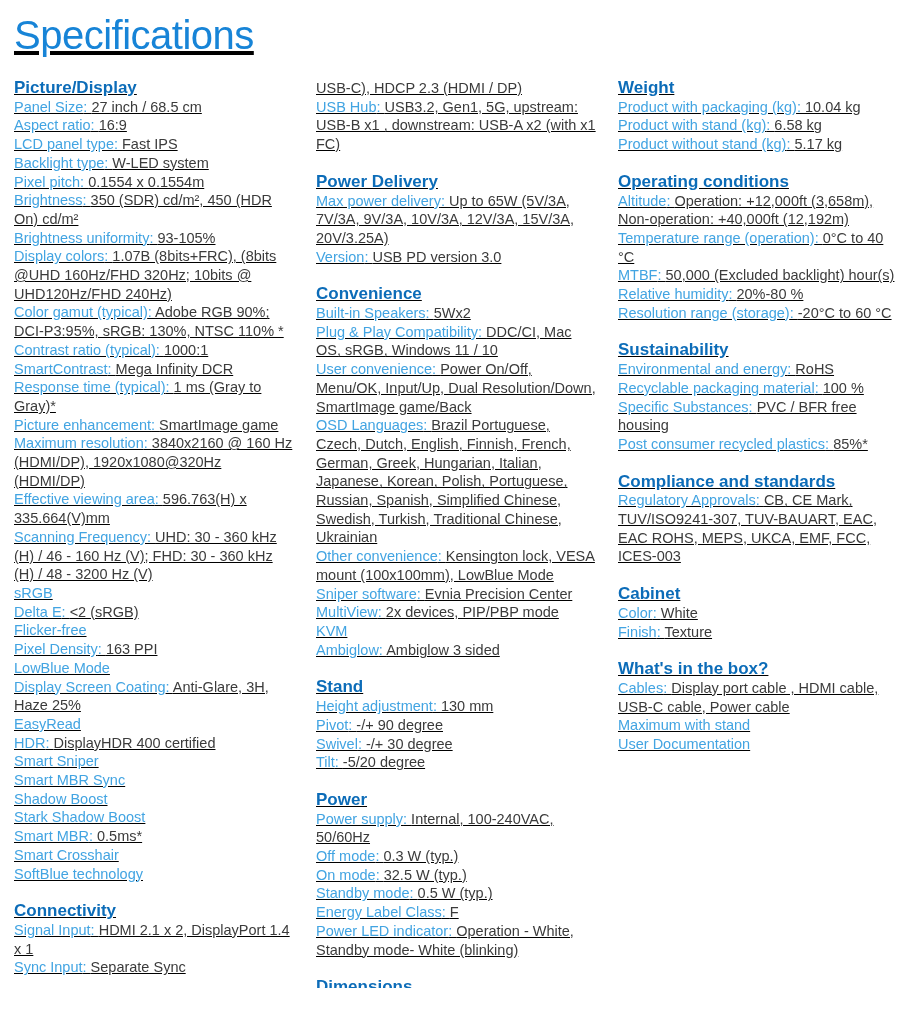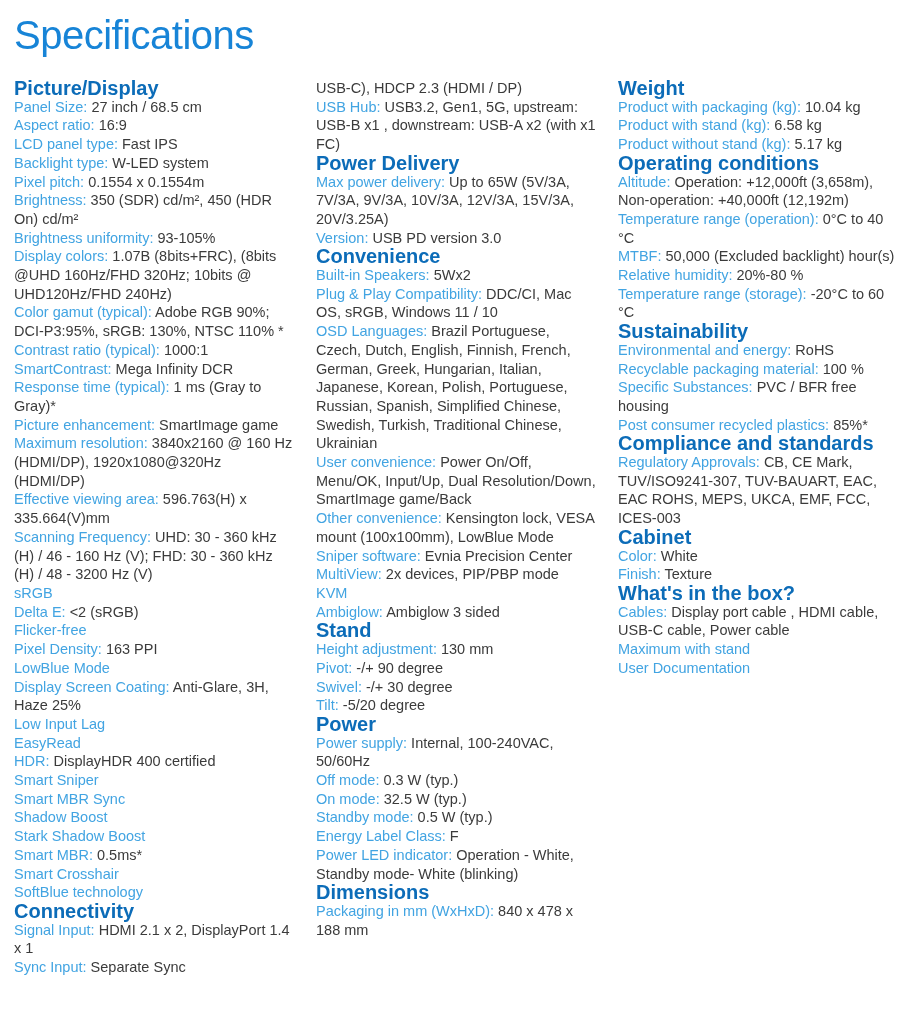--- a/index.html
+++ b/index.html
@@ -10,42 +10,43 @@
   }
   *{box-sizing:border-box;}
   html,body{margin:0;padding:0;background:#ffffff;}
   body{font-family:"Liberation Sans", sans-serif;}
   .page{
     width:898px;
     height:988px;
     padding:12px 0 16px 14px;
     overflow:hidden;
     background:#ffffff;
+    text-decoration:underline;
   }
   .title{
     margin:0 0 21px 0;
     font-size:40px;
     line-height:46px;
     font-weight:400;
     color:var(--title-blue);
     letter-spacing:-0.5px;
   }
   .columns{
     display:flex;
     gap:22px;
   }
   .col{
     width:280px;
     flex:0 0 280px;
   }
   .section{margin:0;}
-  .section + .section{}
+  .section + .section{margin-top:19px;}
   .section-heading{
     margin:0;
-    font-size:20px;
+    font-size:17px;
     line-height:18.7px;
     font-weight:700;
     color:var(--heading-blue);
   }
   .spec-line{
     margin:0;
     font-size:14.5px;
     line-height:18.7px;
     color:var(--value-color);
   }
@@ -76,21 +77,20 @@
           <p class="spec-line"><span class="spec-label">Picture enhancement</span><span class="spec-label">: </span><span class="spec-value">SmartImage game</span></p>
           <p class="spec-line"><span class="spec-label">Maximum resolution</span><span class="spec-label">: </span><span class="spec-value">3840x2160 @ 160 Hz (HDMI/DP), 1920x1080@320Hz (HDMI/DP)</span></p>
           <p class="spec-line"><span class="spec-label">Effective viewing area</span><span class="spec-label">: </span><span class="spec-value">596.763(H) x 335.664(V)mm</span></p>
           <p class="spec-line"><span class="spec-label">Scanning Frequency</span><span class="spec-label">: </span><span class="spec-value">UHD: 30 - 360 kHz (H) / 46 - 160 Hz (V); FHD: 30 - 360 kHz (H) / 48 - 3200 Hz (V)</span></p>
           <p class="spec-line"><span class="spec-label">sRGB</span></p>
           <p class="spec-line"><span class="spec-label">Delta E</span><span class="spec-label">: </span><span class="spec-value">&lt;2 (sRGB)</span></p>
           <p class="spec-line"><span class="spec-label">Flicker-free</span></p>
           <p class="spec-line"><span class="spec-label">Pixel Density</span><span class="spec-label">: </span><span class="spec-value">163 PPI</span></p>
           <p class="spec-line"><span class="spec-label">LowBlue Mode</span></p>
           <p class="spec-line"><span class="spec-label">Display Screen Coating</span><span class="spec-label">: </span><span class="spec-value">Anti-Glare, 3H, Haze 25%</span></p>
-          <p class="spec-line"><span class="spec-label">Low Input Lag</span></p>
           <p class="spec-line"><span class="spec-label">EasyRead</span></p>
           <p class="spec-line"><span class="spec-label">HDR</span><span class="spec-label">: </span><span class="spec-value">DisplayHDR 400 certified</span></p>
           <p class="spec-line"><span class="spec-label">Smart Sniper</span></p>
           <p class="spec-line"><span class="spec-label">Smart MBR Sync</span></p>
           <p class="spec-line"><span class="spec-label">Shadow Boost</span></p>
           <p class="spec-line"><span class="spec-label">Stark Shadow Boost</span></p>
           <p class="spec-line"><span class="spec-label">Smart MBR</span><span class="spec-label">: </span><span class="spec-value">0.5ms*</span></p>
           <p class="spec-line"><span class="spec-label">Smart Crosshair</span></p>
           <p class="spec-line"><span class="spec-label">SoftBlue technology</span></p>
         </div>
@@ -107,22 +107,22 @@
         </div>
         <div class="section">
           <h2 class="section-heading">Power Delivery</h2>
           <p class="spec-line"><span class="spec-label">Max power delivery</span><span class="spec-label">: </span><span class="spec-value">Up to 65W (5V/3A, 7V/3A, 9V/3A, 10V/3A, 12V/3A, 15V/3A, 20V/3.25A)</span></p>
           <p class="spec-line"><span class="spec-label">Version</span><span class="spec-label">: </span><span class="spec-value">USB PD version 3.0</span></p>
         </div>
         <div class="section">
           <h2 class="section-heading">Convenience</h2>
           <p class="spec-line"><span class="spec-label">Built-in Speakers</span><span class="spec-label">: </span><span class="spec-value">5Wx2</span></p>
           <p class="spec-line"><span class="spec-label">Plug &amp; Play Compatibility</span><span class="spec-label">: </span><span class="spec-value">DDC/CI, Mac OS, sRGB, Windows 11 / 10</span></p>
+          <p class="spec-line"><span class="spec-label">User convenience</span><span class="spec-label">: </span><span class="spec-value">Power On/Off, Menu/OK, Input/Up, Dual Resolution/Down, SmartImage game/Back</span></p>
           <p class="spec-line"><span class="spec-label">OSD Languages</span><span class="spec-label">: </span><span class="spec-value">Brazil Portuguese, Czech, Dutch, English, Finnish, French, German, Greek, Hungarian, Italian, Japanese, Korean, Polish, Portuguese, Russian, Spanish, Simplified Chinese, Swedish, Turkish, Traditional Chinese, Ukrainian</span></p>
-          <p class="spec-line"><span class="spec-label">User convenience</span><span class="spec-label">: </span><span class="spec-value">Power On/Off, Menu/OK, Input/Up, Dual Resolution/Down, SmartImage game/Back</span></p>
           <p class="spec-line"><span class="spec-label">Other convenience</span><span class="spec-label">: </span><span class="spec-value">Kensington lock, VESA mount (100x100mm), LowBlue Mode</span></p>
           <p class="spec-line"><span class="spec-label">Sniper software</span><span class="spec-label">: </span><span class="spec-value">Evnia Precision Center</span></p>
           <p class="spec-line"><span class="spec-label">MultiView</span><span class="spec-label">: </span><span class="spec-value">2x devices, PIP/PBP mode</span></p>
           <p class="spec-line"><span class="spec-label">KVM</span></p>
           <p class="spec-line"><span class="spec-label">Ambiglow</span><span class="spec-label">: </span><span class="spec-value">Ambiglow 3 sided</span></p>
         </div>
         <div class="section">
           <h2 class="section-heading">Stand</h2>
           <p class="spec-line"><span class="spec-label">Height adjustment</span><span class="spec-label">: </span><span class="spec-value">130 mm</span></p>
           <p class="spec-line"><span class="spec-label">Pivot</span><span class="spec-label">: </span><span class="spec-value">-/+ 90 degree</span></p>
@@ -149,21 +149,21 @@
           <p class="spec-line"><span class="spec-label">Product with packaging (kg)</span><span class="spec-label">: </span><span class="spec-value">10.04 kg</span></p>
           <p class="spec-line"><span class="spec-label">Product with stand (kg)</span><span class="spec-label">: </span><span class="spec-value">6.58 kg</span></p>
           <p class="spec-line"><span class="spec-label">Product without stand (kg)</span><span class="spec-label">: </span><span class="spec-value">5.17 kg</span></p>
         </div>
         <div class="section">
           <h2 class="section-heading">Operating conditions</h2>
           <p class="spec-line"><span class="spec-label">Altitude</span><span class="spec-label">: </span><span class="spec-value">Operation: +12,000ft (3,658m), Non-operation: +40,000ft (12,192m)</span></p>
           <p class="spec-line"><span class="spec-label">Temperature range (operation)</span><span class="spec-label">: </span><span class="spec-value">0°C to 40 °C</span></p>
           <p class="spec-line"><span class="spec-label">MTBF</span><span class="spec-label">: </span><span class="spec-value">50,000 (Excluded backlight) hour(s)</span></p>
           <p class="spec-line"><span class="spec-label">Relative humidity</span><span class="spec-label">: </span><span class="spec-value">20%-80 %</span></p>
-          <p class="spec-line"><span class="spec-label">Temperature range (storage)</span><span class="spec-label">: </span><span class="spec-value">-20°C to 60 °C</span></p>
+          <p class="spec-line"><span class="spec-label">Resolution range (storage)</span><span class="spec-label">: </span><span class="spec-value">-20°C to 60 °C</span></p>
         </div>
         <div class="section">
           <h2 class="section-heading">Sustainability</h2>
           <p class="spec-line"><span class="spec-label">Environmental and energy</span><span class="spec-label">: </span><span class="spec-value">RoHS</span></p>
           <p class="spec-line"><span class="spec-label">Recyclable packaging material</span><span class="spec-label">: </span><span class="spec-value">100 %</span></p>
           <p class="spec-line"><span class="spec-label">Specific Substances</span><span class="spec-label">: </span><span class="spec-value">PVC / BFR free housing</span></p>
           <p class="spec-line"><span class="spec-label">Post consumer recycled plastics</span><span class="spec-label">: </span><span class="spec-value">85%*</span></p>
         </div>
         <div class="section">
           <h2 class="section-heading">Compliance and standards</h2>

